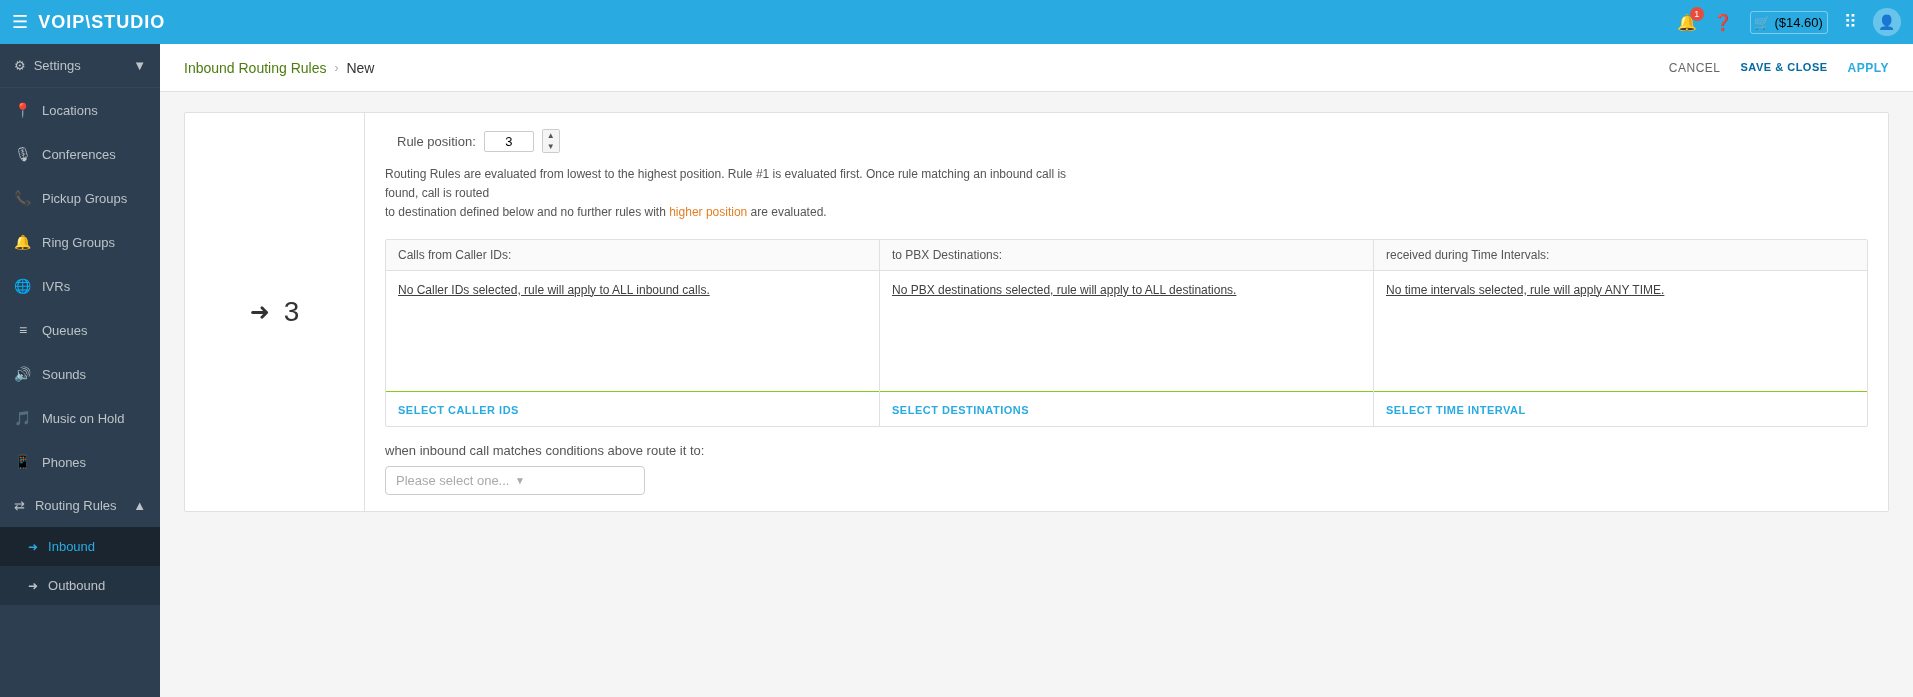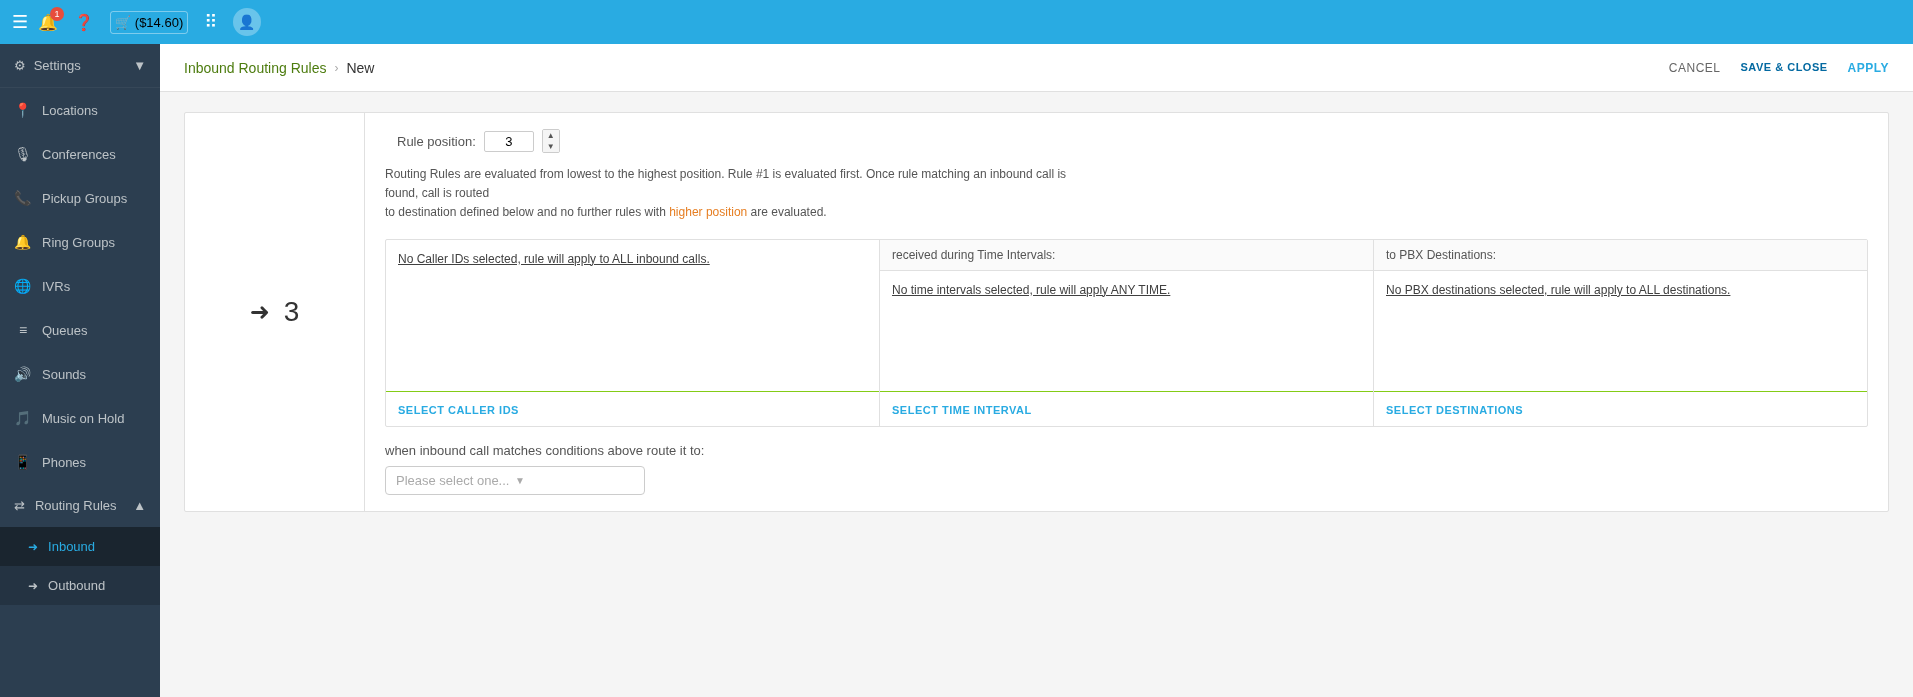--- a/index.html
+++ b/index.html
@@ -363,20 +363,21 @@
     
     .sidebar::-webkit-scrollbar { width: 4px; }
     .sidebar::-webkit-scrollbar-track { background: #2c3e50; }
     .sidebar::-webkit-scrollbar-thumb { background: #34495e; }
   </style>
 </head>
 <body>
 
 <nav class="navbar">
   <span class="navbar-hamburger">☰</span>
+  <span class="navbar-logo">VOIP\STUDIO</span>
   <div class="navbar-right">
     <div class="navbar-icon">
       🔔
       <span class="navbar-badge">1</span>
     </div>
     <span class="navbar-icon">❓</span>
     <span class="navbar-cart">🛒 <span>($14.60)</span></span>
     <span class="navbar-apps">⠿</span>
     <div class="navbar-avatar">👤</div>
   </div>
@@ -484,42 +485,43 @@
 
           <p class="rule-description">
             <span>Routing Rules are evaluated from lowest to the highest position. Rule #1 is evaluated first. Once rule matching an inbound call is found, call is routed</span>
             <br>
             to destination defined below and no further rules with <span class="highlight">higher position</span> are evaluated.
           </p>
 
           <div class="conditions-row">
 
             <div class="condition-col">
+              <div class="condition-col-header">Calls from Caller IDs:</div>
               <div class="condition-col-body">No Caller IDs selected, rule will apply to ALL inbound calls.</div>
               <div class="condition-col-footer">
                 <button class="btn-select">SELECT CALLER IDS</button>
+              </div>
+            </div>
+
+            <div class="condition-col">
+              <div class="condition-col-header">to PBX Destinations:</div>
+              <div class="condition-col-body">No PBX destinations selected, rule will apply to ALL destinations.</div>
+              <div class="condition-col-footer">
+                <button class="btn-select">SELECT DESTINATIONS</button>
               </div>
             </div>
 
             <div class="condition-col">
               <div class="condition-col-header">received during Time Intervals:</div>
               <div class="condition-col-body">No time intervals selected, rule will apply ANY TIME.</div>
               <div class="condition-col-footer">
                 <button class="btn-select">SELECT TIME INTERVAL</button>
               </div>
             </div>
 
-            <div class="condition-col">
-              <div class="condition-col-header">to PBX Destinations:</div>
-              <div class="condition-col-body">No PBX destinations selected, rule will apply to ALL destinations.</div>
-              <div class="condition-col-footer">
-                <button class="btn-select">SELECT DESTINATIONS</button>
-              </div>
-            </div>
-
           </div>
 
           <div class="route-section">
             <p>when inbound call matches conditions above route it to:</p>
           </div>
           <div class="route-dropdown">
             <span>Please select one...</span>
             <span class="dd-arrow">▼</span>
           </div>
 

